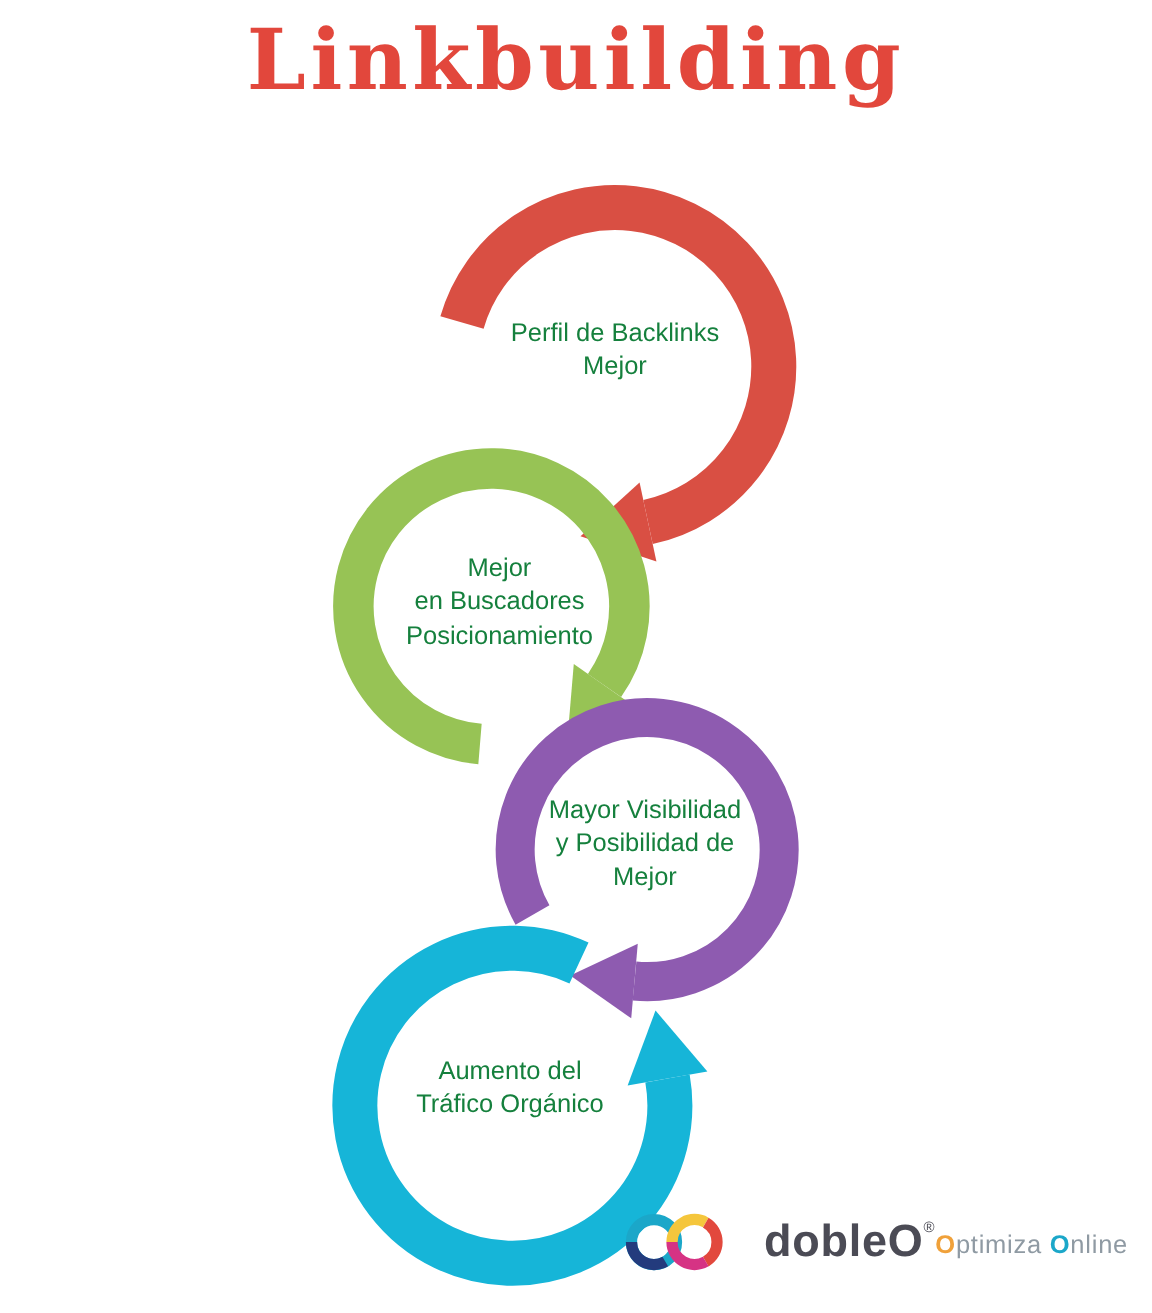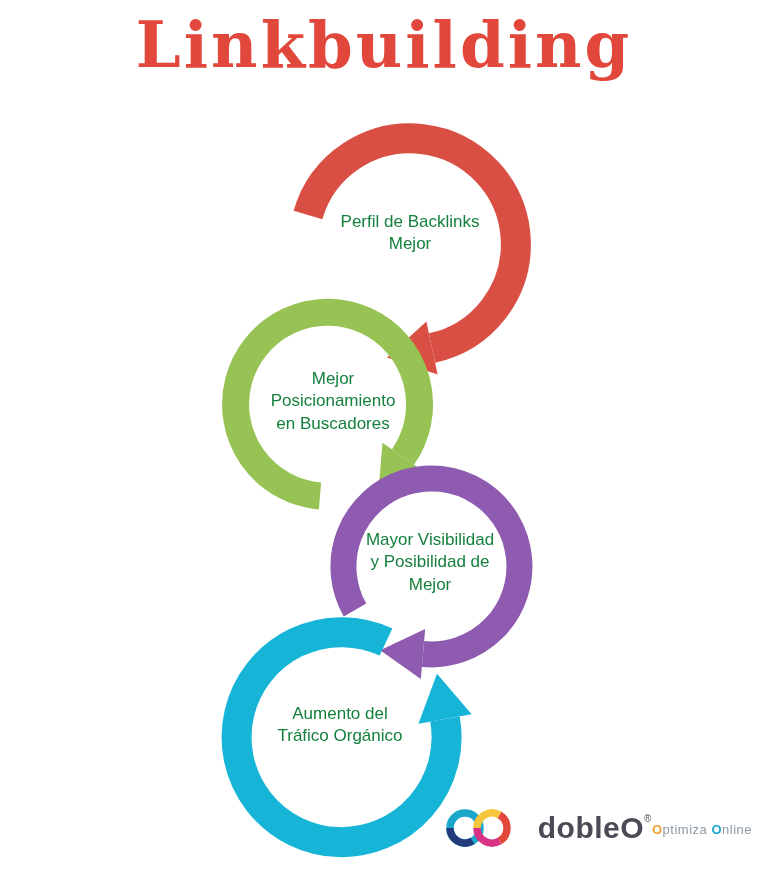--- a/index.html
+++ b/index.html
@@ -9,21 +9,21 @@
     background:#ffffff;
     font-family:"Liberation Sans",sans-serif;
     overflow:hidden;
   }
   .page-title{
     position:absolute;
     top:10px;left:0;width:100%;
     text-align:center;
     font-family:"DejaVu Serif",serif;
     font-weight:700;
-    font-size:64px;
+    font-size:56px;
     letter-spacing:3px;
     line-height:1.1;
   }
   .diagram-svg{
     position:absolute;
     top:0;left:0;
   }
   .step-label{
     position:absolute;
     text-align:center;
@@ -47,21 +47,21 @@
   .brand-line{
     font-size:30px;
     font-weight:700;
     color:#4b4b55;
     letter-spacing:0.5px;
     line-height:1;
     display:flex;align-items:flex-start;
   }
   .reg{font-size:10px;font-weight:400;margin-top:1px;color:#4b4b55;}
   .tagline{
-    font-size:13px;
+    font-size:17px;
     color:#8f9aa3;
     margin-top:3px;
     letter-spacing:0.5px;
   }
   .o-orange{color:#f0a13a;font-weight:700;}
   .o-teal{color:#1ba7c9;font-weight:700;}
 </style>
 </head>
 <body>
 
@@ -84,22 +84,22 @@
     <polygon points="0,-27 46,0 0,27" transform="translate(445,719) rotate(-100)" fill="#16b5d8"></polygon>
   </svg>
 
   <div class="step-label lbl-0">
     <div>Perfil de Backlinks</div>
     <div>Mejor</div>
   </div>
 
   <div class="step-label lbl-1">
     <div>Mejor</div>
+    <div>en Buscadores</div>
     <div>Posicionamiento</div>
-    <div>en Buscadores</div>
   </div>
 
   <div class="step-label lbl-2">
     <div>Mayor Visibilidad</div>
     <div>y Posibilidad de</div>
     <div>Mejor</div>
   </div>
 
   <div class="step-label lbl-3">
     <div>Aumento del</div>

